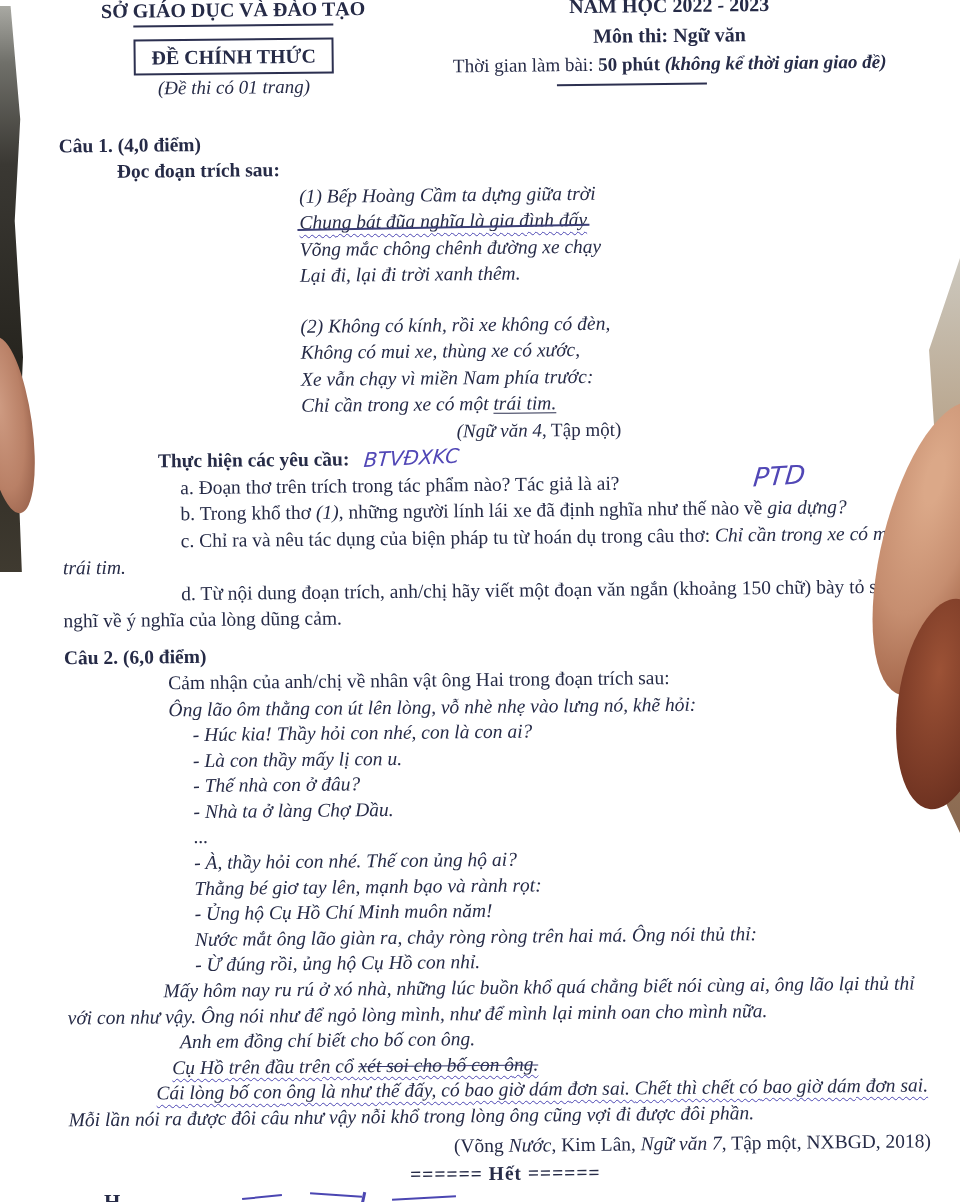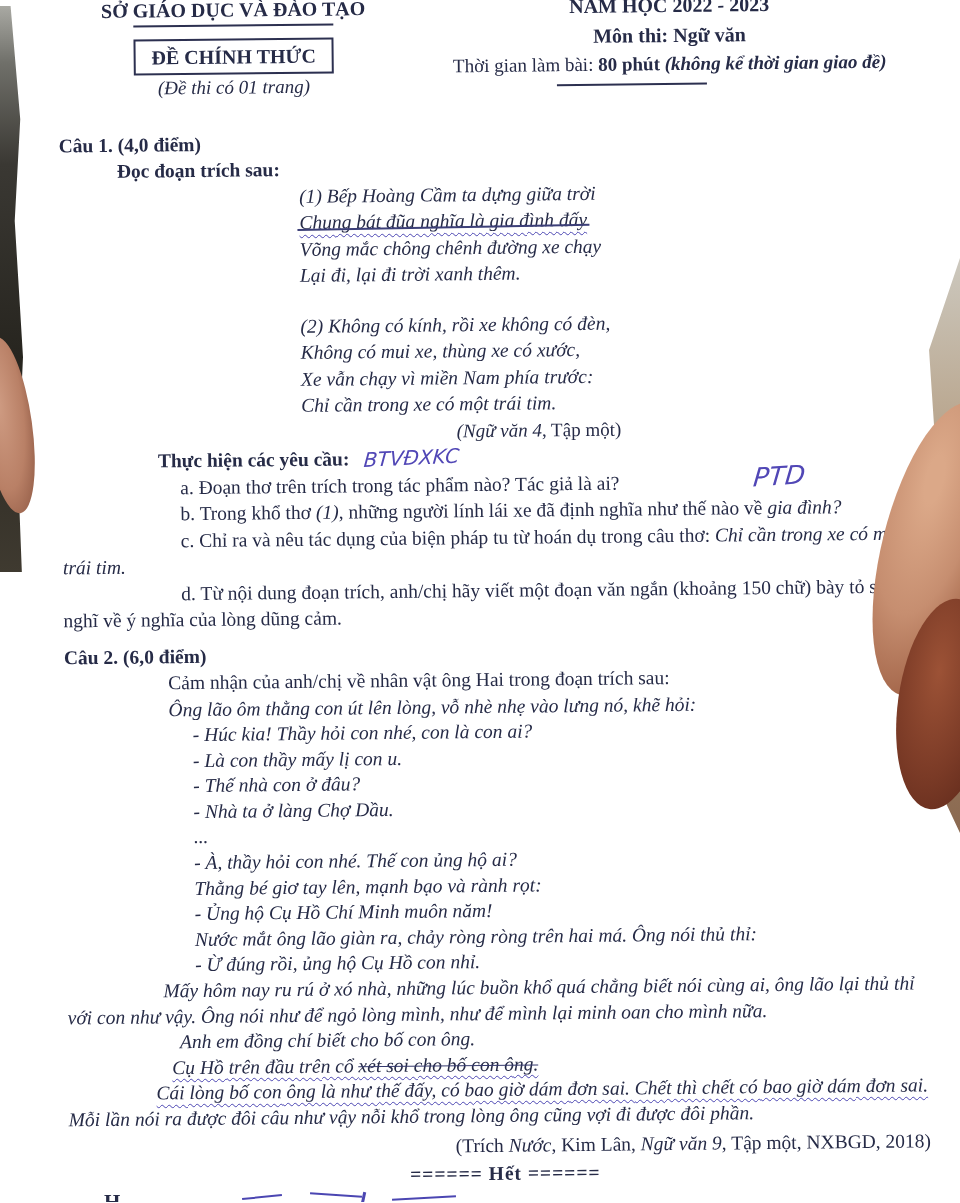--- a/index.html
+++ b/index.html
@@ -88,21 +88,21 @@
   .hw{font-family:"DejaVu Sans",sans-serif;font-style:italic;color:#5147b6;font-size:20px;
       display:inline-block;transform:skewX(-7deg) rotate(-2deg);margin-left:10px;}
   .hw2{font-family:"DejaVu Sans",sans-serif;font-style:italic;color:#5147b6;font-size:26px;
       display:inline-block;transform:skewX(-9deg) rotate(-3deg);margin-left:16px;line-height:10px;}
   .uw{text-decoration:underline;text-decoration-style:wavy;text-decoration-color:#4b46b2;
       text-decoration-thickness:1.4px;text-underline-offset:4px;}
   .u-pen{position:relative;text-decoration:underline;text-decoration-style:wavy;
       text-decoration-color:#4b46b2;text-decoration-thickness:1.4px;text-underline-offset:5px;}
   .u-pen::after{content:"";position:absolute;left:-2px;right:-2px;top:74%;height:1.6px;
       background:#3c3f78;transform:rotate(-.4deg);}
-  .u{text-decoration-color:#2c3050;text-underline-offset:3px;}
+  .u{text-decoration:underline;text-decoration-color:#2c3050;text-underline-offset:3px;}
   .uw-st{position:relative;text-decoration:underline;text-decoration-style:wavy;
       text-decoration-color:#4b46b2;text-decoration-thickness:1.4px;text-underline-offset:4px;}
   .uw-st::after{content:"";position:absolute;left:0;right:0;top:52%;height:1.6px;background:#363a6e;}
   
   .cut-row{position:absolute;left:62px;right:26px;bottom:-2px;height:14px;overflow:hidden;z-index:5;}
   .cut-text{font-weight:bold;font-size:21px;display:inline-block;margin-left:42px;}
   .scribble{position:absolute;border-top:2.5px solid #4b46b2;width:52px;}
   .s1{left:180px;top:6px;transform:rotate(-6deg);width:40px;}
   .s2{left:248px;top:4px;transform:rotate(4deg);}
   .s3{left:330px;top:7px;transform:rotate(-3deg);width:64px;}
@@ -123,21 +123,21 @@
 
     <div class="hdr">
       <div class="hdr-left">
         <span class="org">SỞ GIÁO DỤC VÀ ĐÀO TẠO</span><br>
         <span class="exam-box">ĐỀ CHÍNH THỨC</span><br>
         <span class="page-note">(Đề thi có 01 trang)</span>
       </div>
       <div class="hdr-right">
         <div class="year">NĂM HỌC 2022 - 2023</div>
         <div class="subject">Môn thi: Ngữ văn</div>
-        <div class="time"><span>Thời gian làm bài: </span><span class="b">80 phút </span><span class="bi">(không kể thời gian giao đề)</span></div>
+        <div class="time"><span>Thời gian làm bài: </span><span class="b">50 phút </span><span class="bi">(không kể thời gian giao đề)</span></div>
         <div class="time-rule"></div>
       </div>
     </div>
 
     <div class="q-title">Câu 1. (4,0 điểm)</div>
     <div class="q-lead">Đọc đoạn trích sau:</div>
 
     <div class="poem">
       <div>(1) Bếp Hoàng Cầm ta dựng giữa trời</div>
       <div><span class="u-pen">Chung bát đũa nghĩa là gia đình đấy</span></div>
@@ -147,21 +147,21 @@
     <div class="poem poem2">
       <div>(2) Không có kính, rồi xe không có đèn,</div>
       <div>Không có mui xe, thùng xe có xước,</div>
       <div>Xe vẫn chạy vì miền Nam phía trước:</div>
       <div><span>Chỉ cần trong xe có một </span><span class="u">trái tim.</span></div>
     </div>
     <div class="poem-src"><span class="it">(Ngữ văn 4</span><span>, Tập một)</span></div>
 
     <div class="tasks"><span class="b">Thực hiện các yêu cầu: </span><span class="hw">BTVĐXKC</span></div>
     <p class="q"><span>a. Đoạn thơ trên trích trong tác phẩm nào? Tác giả là ai?</span><span class="hw2">PTD</span></p>
-    <p class="q"><span>b. Trong khổ thơ </span><span class="it">(1)</span><span>, những người lính lái xe đã định nghĩa như thế nào về </span><span class="it">gia đình?</span></p>
+    <p class="q"><span>b. Trong khổ thơ </span><span class="it">(1)</span><span>, những người lính lái xe đã định nghĩa như thế nào về </span><span class="it">gia dựng?</span></p>
     <p class="q q-c"><span>c. Chỉ ra và nêu tác dụng của biện pháp tu từ hoán dụ trong câu thơ: </span><span class="it">Chỉ cần trong xe có một trái tim.</span></p>
     <p class="q">d. Từ nội dung đoạn trích, anh/chị hãy viết một đoạn văn ngắn (khoảng 150 chữ) bày tỏ suy nghĩ về ý nghĩa của lòng dũng cảm.</p>
 
     <div class="q-title" style="margin-top:10px">Câu 2. (6,0 điểm)</div>
     <div class="lead2">Cảm nhận của anh/chị về nhân vật ông Hai trong đoạn trích sau:</div>
 
     <div class="passage">
       <div class="pl1">Ông lão ôm thằng con út lên lòng, vỗ nhè nhẹ vào lưng nó, khẽ hỏi:</div>
       <div class="dlg">- Húc kia! Thầy hỏi con nhé, con là con ai?</div>
       <div class="dlg">- Là con thầy mấy lị con u.</div>
@@ -172,21 +172,21 @@
       <div class="dlg">Thằng bé giơ tay lên, mạnh bạo và rành rọt:</div>
       <div class="dlg">- Ủng hộ Cụ Hồ Chí Minh muôn năm!</div>
       <div class="dlg">Nước mắt ông lão giàn ra, chảy ròng ròng trên hai má. Ông nói thủ thỉ:</div>
       <div class="dlg">- Ừ đúng rồi, ủng hộ Cụ Hồ con nhỉ.</div>
       <p class="pind">Mấy hôm nay ru rú ở xó nhà, những lúc buồn khổ quá chẳng biết nói cùng ai, ông lão lại thủ thỉ với con như vậy. Ông nói như để ngỏ lòng mình, như để mình lại minh oan cho mình nữa.</p>
       <div class="l13">Anh em đồng chí biết cho bố con ông.</div>
       <div class="l14"><span class="uw">Cụ Hồ trên đầu trên cổ </span><span class="uw-st">xét soi cho bố con ông.</span></div>
       <p class="pind" style="text-indent:88px"><span class="uw">Cái lòng bố con ông là như thế đấy, có bao giờ dám đơn sai. </span><span class="uw">Chết thì chết có bao giờ dám đơn sai.</span><span> Mỗi lần nói ra được đôi câu như vậy nỗi khổ trong lòng ông cũng vợi đi được đôi phần.</span></p>
     </div>
 
-    <div class="src2"><span>(Trích </span><span class="it">Nước</span><span>, Kim Lân, </span><span class="it">Ngữ văn 9</span><span>, Tập một, NXBGD, 2018)</span></div>
+    <div class="src2"><span>(Võng </span><span class="it">Nước</span><span>, Kim Lân, </span><span class="it">Ngữ văn 7</span><span>, Tập một, NXBGD, 2018)</span></div>
     <div class="end-line">====== Hết ======</div>
   </div>
 
   <div class="cut-row">
     <span class="cut-text">H</span>
     <span class="scribble s1"></span>
     <span class="scribble s2"></span>
     <span class="s4"></span>
     <span class="scribble s3"></span>
   </div>

